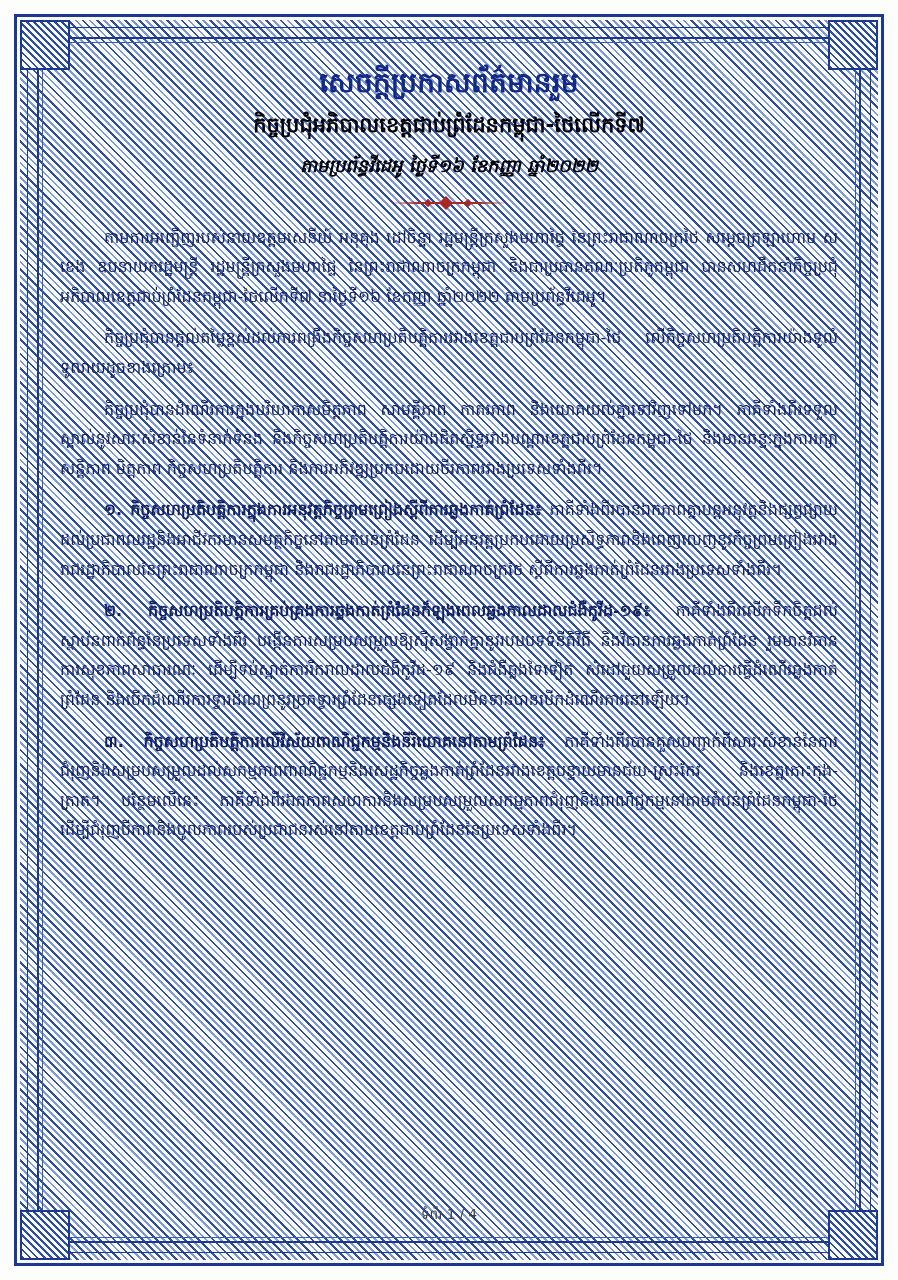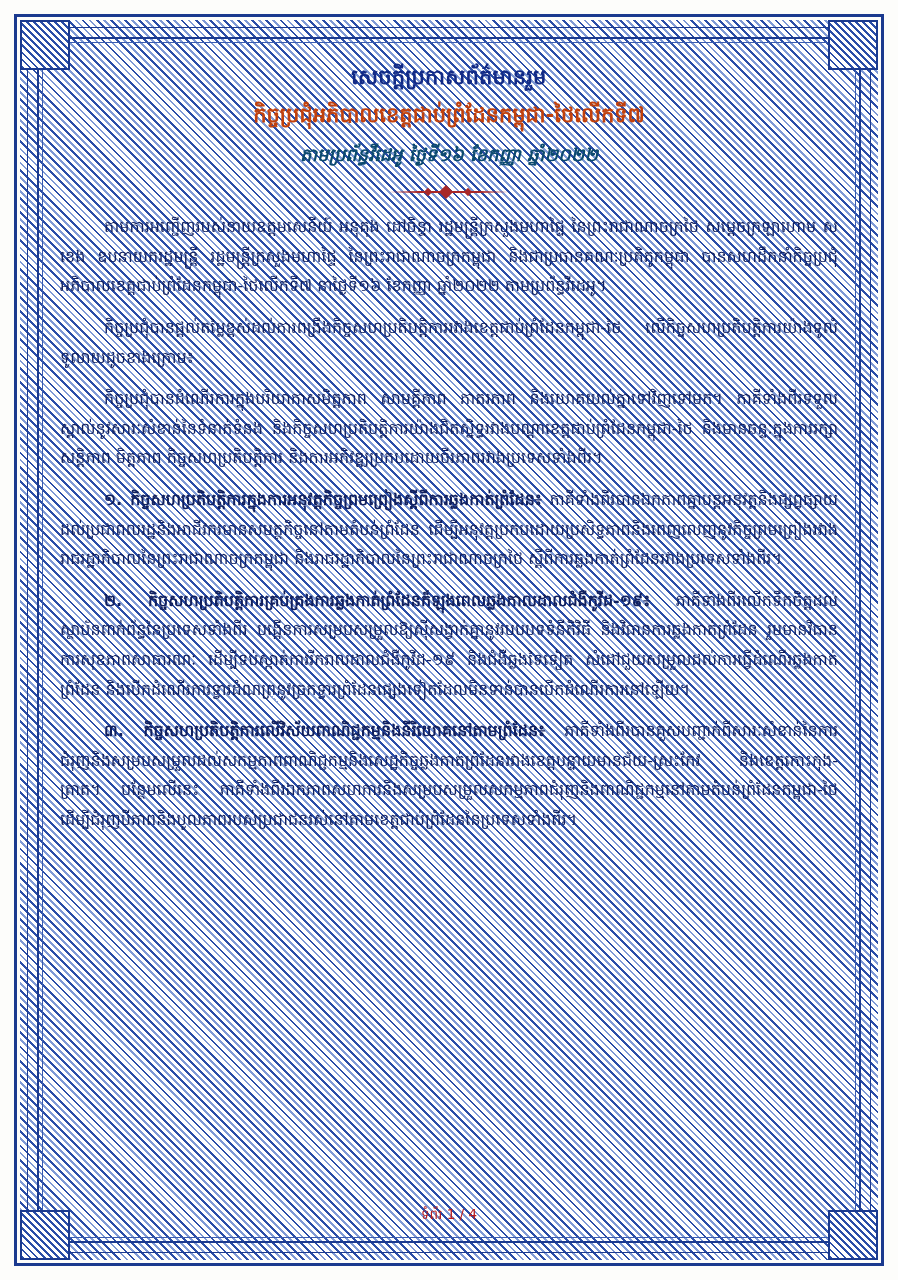--- a/index.html
+++ b/index.html
@@ -83,38 +83,38 @@
     right: 60px;
     bottom: 52px;
     color: #0f1b52;
   }
 
   .title-block {
     text-align: center;
     color: #13277a;
   }
   .title-line-1 {
-    font-size: 21px;
+    font-size: 28px;
     font-weight: bold;
     letter-spacing: .2px;
     line-height: 1.5;
     color: #122a86;
   }
   .title-line-2 {
     font-size: 21px;
     font-weight: bold;
     line-height: 1.7;
-    color: #c2410c;
+    color: #000000;
     margin-top: 4px;
   }
   .title-line-3 {
     font-size: 18px;
     font-style: italic;
     font-weight: bold;
-    color: #0c4a6e;
+    color: #000000;
     margin-top: 10px;
   }
 
   .divider {
     margin: 16px auto 14px auto;
     width: 120px;
     height: 12px;
     position: relative;
   }
   .divider .bar {
@@ -158,21 +158,21 @@
   .lead {
     font-weight: bold;
   }
 
   .footer {
     position: absolute;
     left: 0; right: 0;
     bottom: 2px;
     text-align: center;
     font-size: 13.5px;
-    color: #b91c1c;
+    color: #404040;
   }
 </style>
 </head>
 <body>
 
 <div class="page">
 
   <div class="border-outer"></div>
   <div class="border-ornament"></div>
   <div class="border-inner-line"></div>

